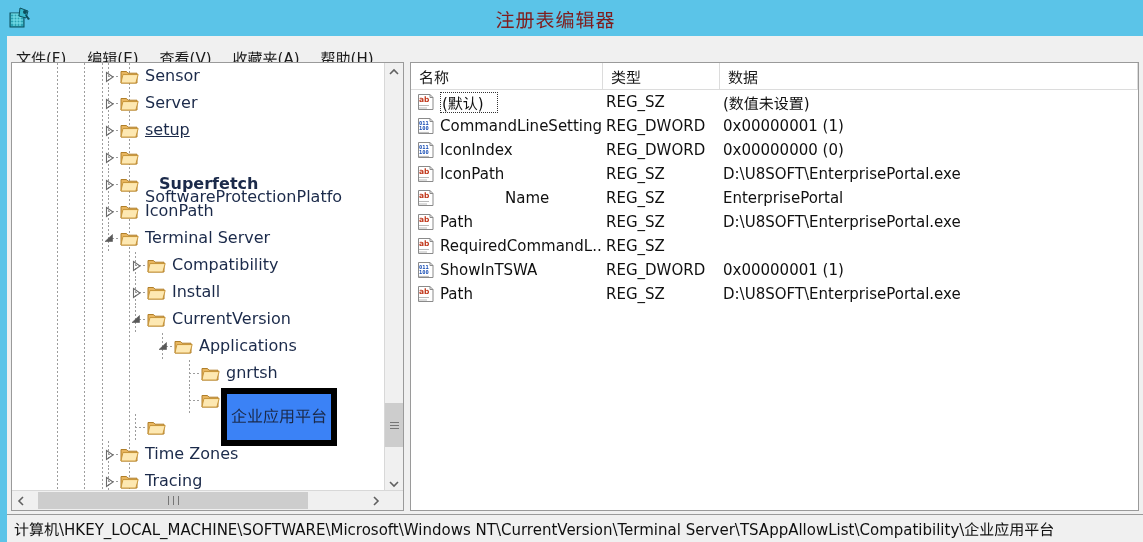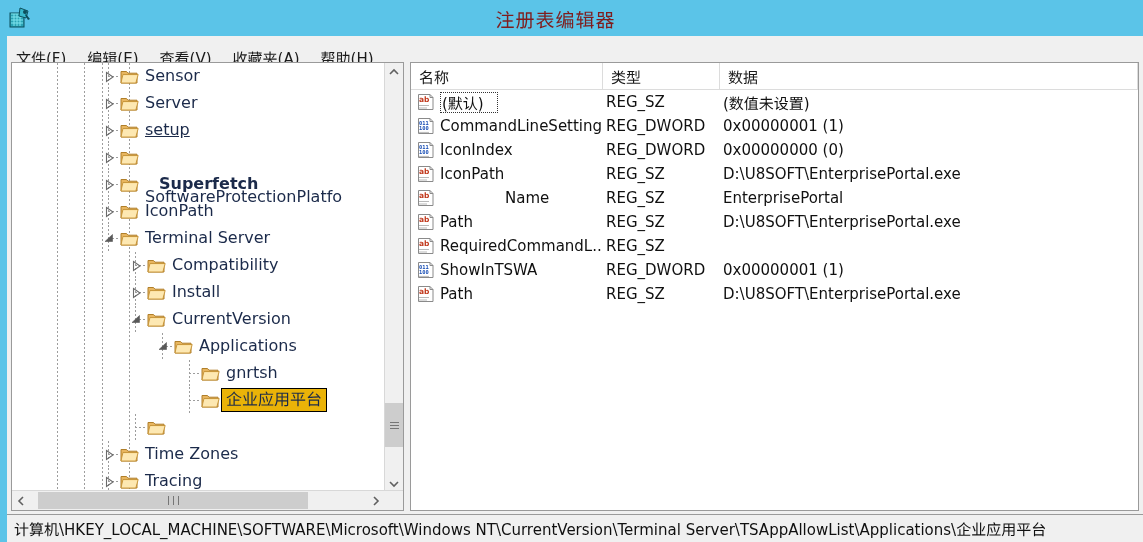--- a/index.html
+++ b/index.html
@@ -98,23 +98,23 @@
     position:absolute;top:5px;width:19px;height:17px;
   }
   .tlabel{
     position:absolute;top:2px;
     font-size:16px;color:#1b2a4a;
     font-family:"DejaVu Sans","Liberation Sans",sans-serif;
     line-height:22px;
     cursor:default;
   }
   .tlabel.selected{
-    background:#eab308;
-    border:1px solid #000000;
-    padding:0 4px;
+    background:#3b82f6;
+    border:6px solid #000000;
+    padding:12px 4px;
     margin-left:-5px;
     margin-top:-1px;
   }
   
   .vscroll{
     position:absolute;right:0px;top:0px;width:18px;height:430px;
     background:#f0f0f0;border-left:1px solid #d8d8d8;
   }
   .vs-btn{
     position:absolute;left:0;width:18px;height:18px;
@@ -625,17 +625,17 @@
               <div class="lcell" style="left: 29px; width: 161px;">Path</div>
               <div class="lcell" style="left: 195px; width: 111px;">REG_SZ</div>
               <div class="lcell" style="left: 312px; width: 412px;">D:\U8SOFT\EnterprisePortal.exe</div>
             </div>
           </div>
       </div>
 
     </div>
 
     <div class="statusbar">
-      <div class="status-text">计算机\HKEY_LOCAL_MACHINE\SOFTWARE\Microsoft\Windows NT\CurrentVersion\Terminal Server\TSAppAllowList\Applications\企业应用平台</div>
+      <div class="status-text">计算机\HKEY_LOCAL_MACHINE\SOFTWARE\Microsoft\Windows NT\CurrentVersion\Terminal Server\TSAppAllowList\Compatibility\企业应用平台</div>
     </div>
 
   </div>
 </div>
 
 </body></html>

